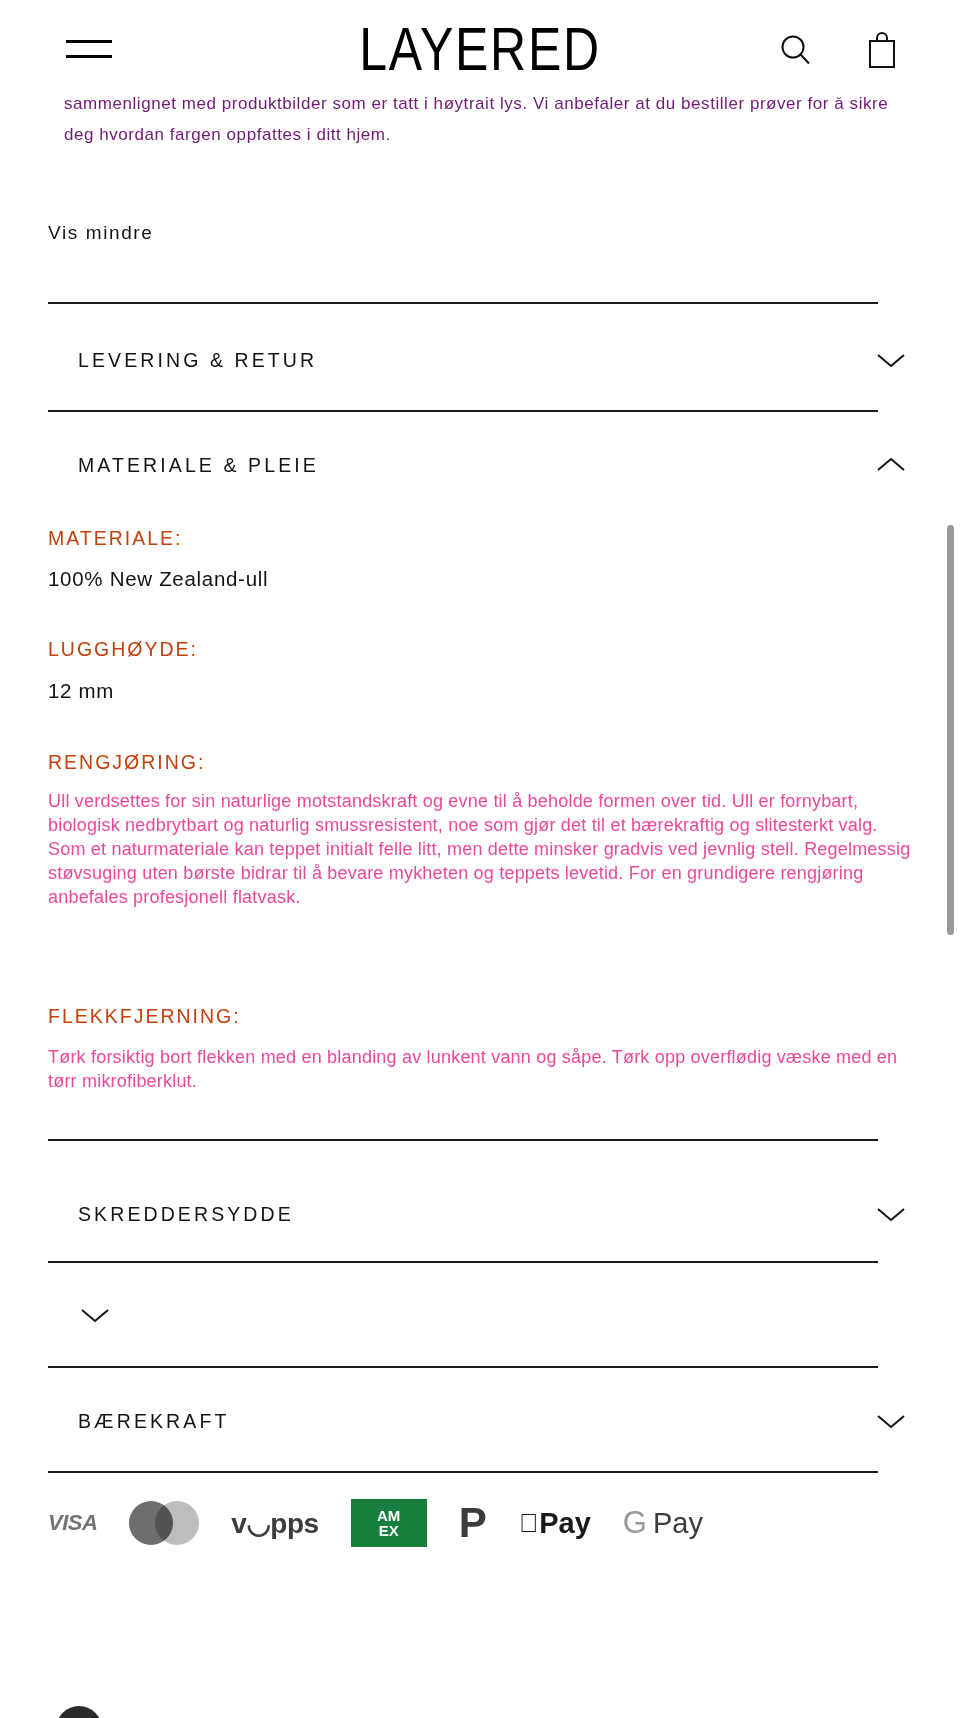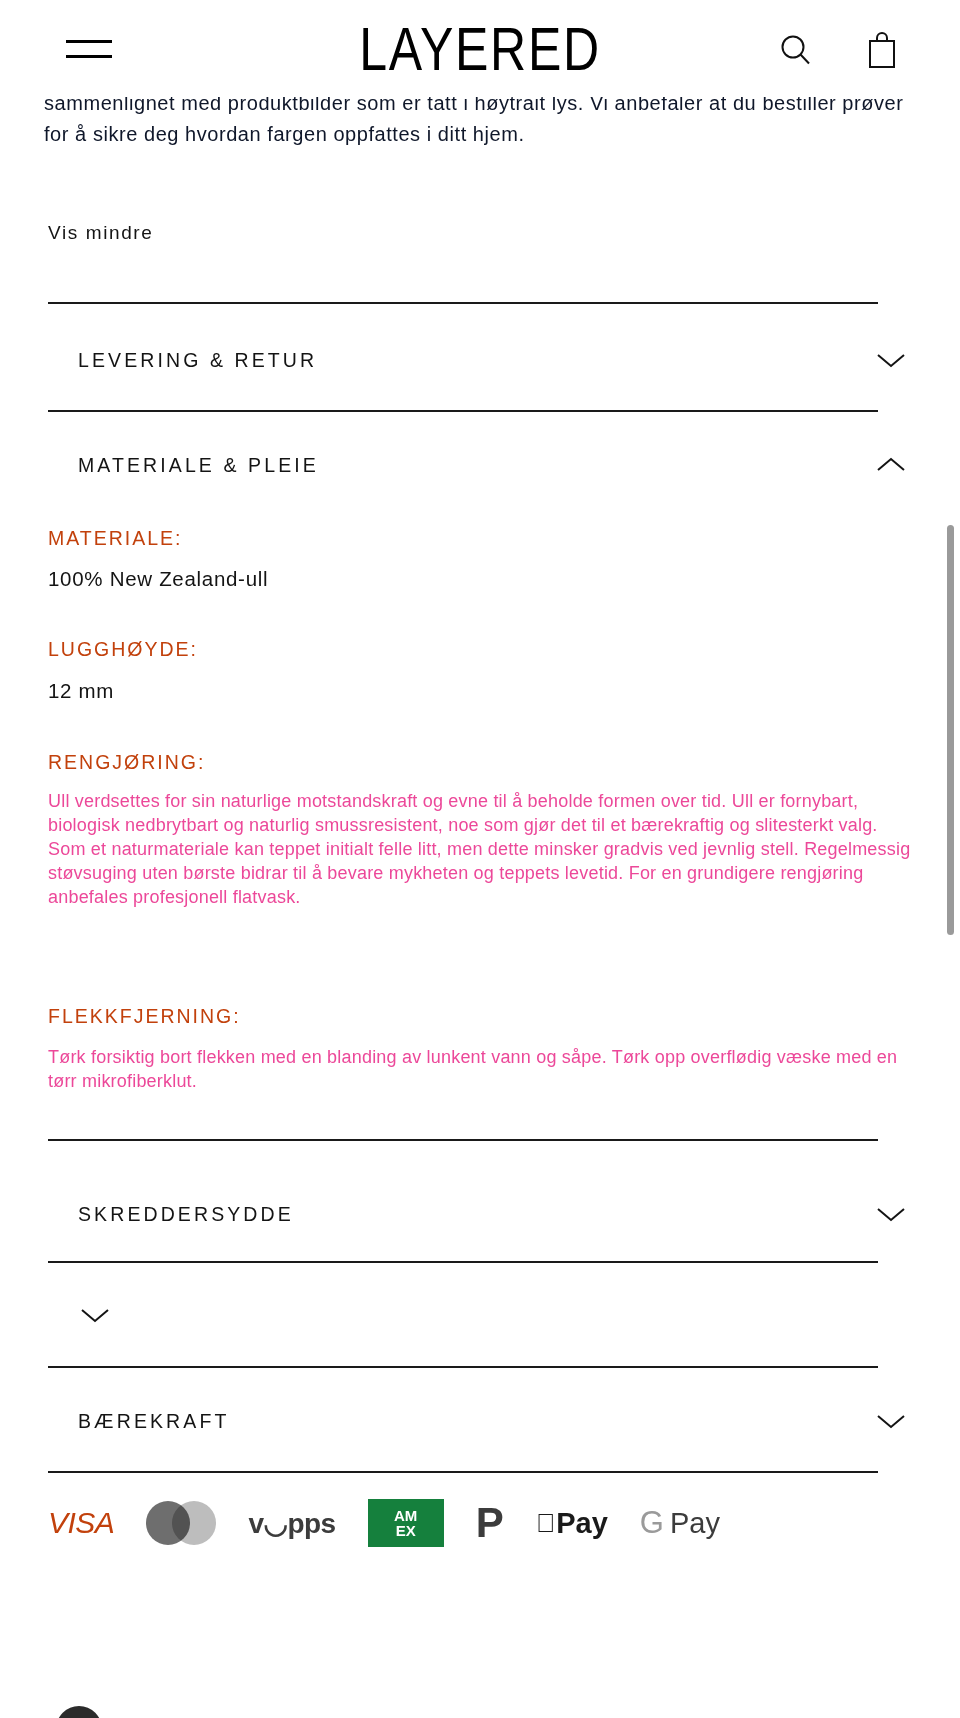--- a/index.html
+++ b/index.html
@@ -77,27 +77,27 @@
   
   .content {
     position: absolute;
     top: 0; left: 0; right: 0;
     padding: 0 48px;
     box-sizing: border-box;
   }
 
   .desc-tail {
     position: absolute;
-    left: 44px;
+    left: 64px;
     right: 40px;
     top: 88px;
-    font-size: 20px;
+    font-size: 17px;
     line-height: 31px;
     letter-spacing: 0.55px;
-    color: #0f172a;
+    color: #701a75;
   }
 
   .show-less {
     position: absolute;
     left: 48px;
     top: 222px;
     font-size: 19px;
     letter-spacing: 1.6px;
     color: #141414;
     cursor: pointer;
@@ -187,25 +187,25 @@
     gap: 32px;
   }
   .pay-badge {
     height: 46px;
     display: flex;
     align-items: center;
     justify-content: center;
   }
 
   .visa-txt {
-    font-size: 30px;
-    font-weight: 400;
+    font-size: 22px;
+    font-weight: 700;
     font-style: italic;
     letter-spacing: -0.5px;
-    color: #c2410c;
+    color: #737373;
   }
   .mc {
     position: relative;
     width: 70px;
     height: 44px;
   }
   .mc i {
     position: absolute;
     top: 0;
     width: 44px;

